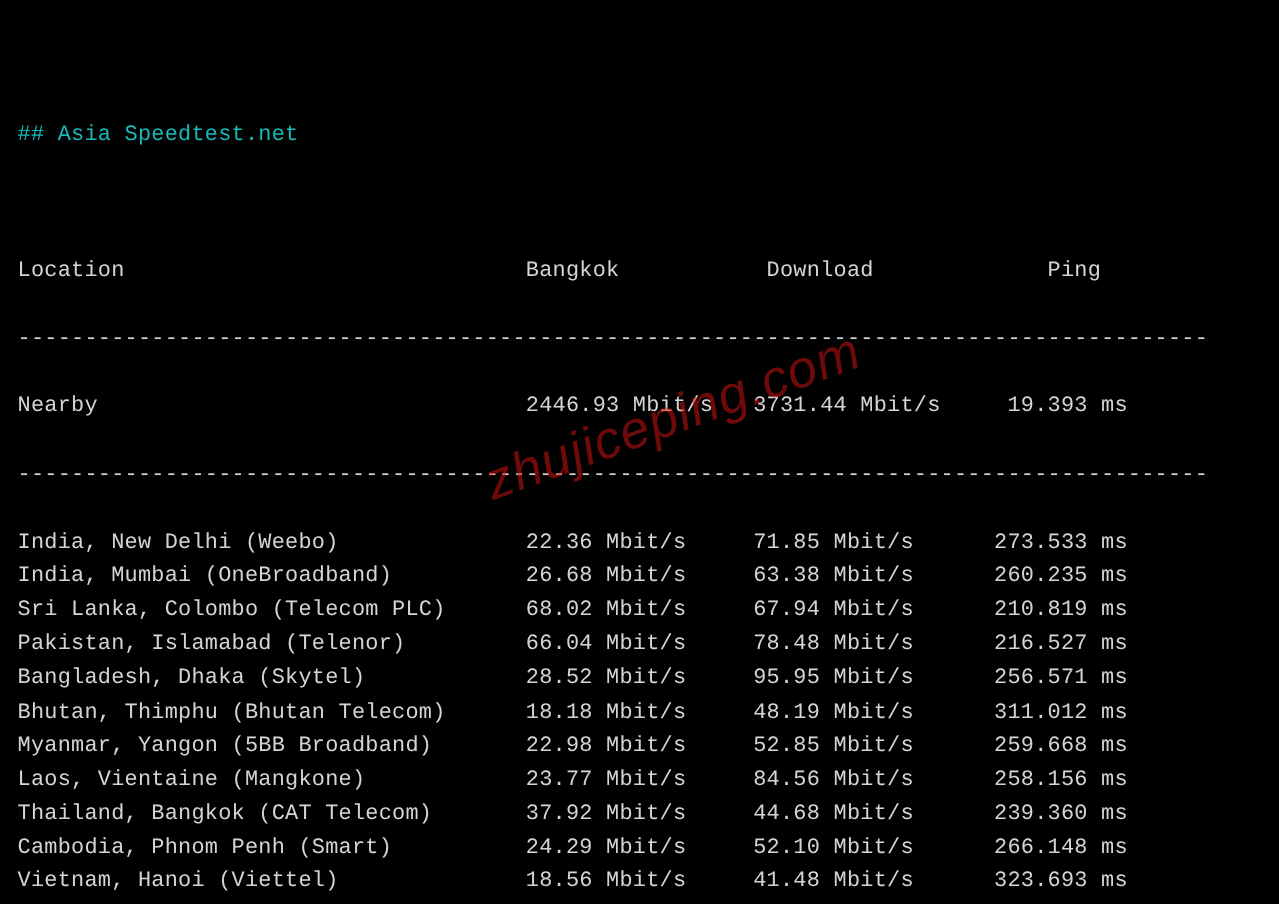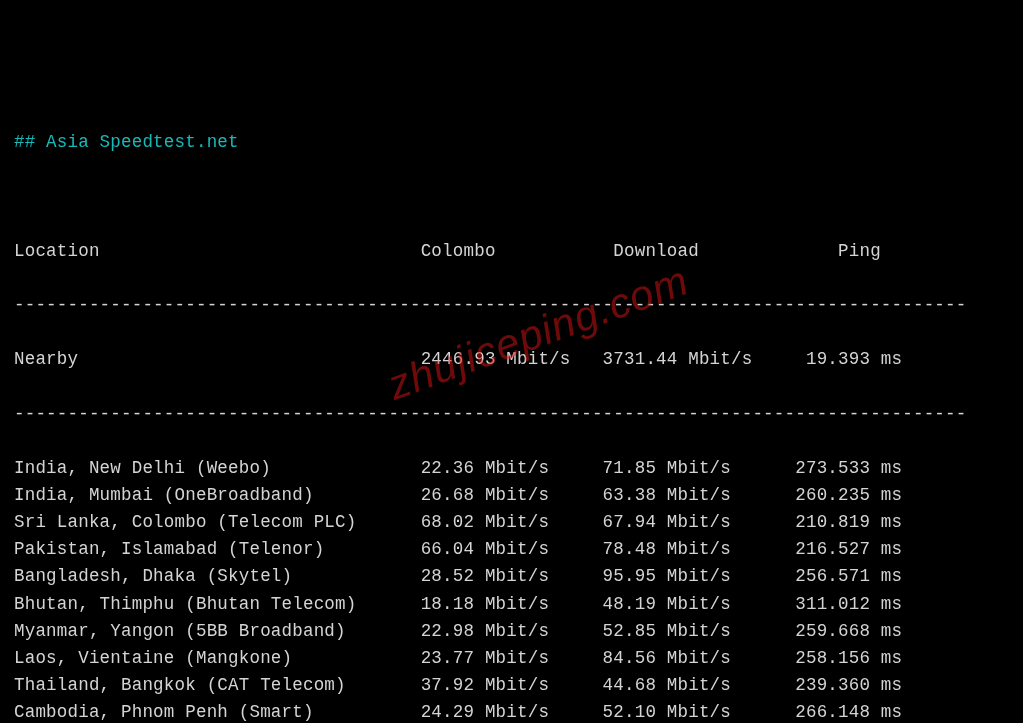--- a/index.html
+++ b/index.html
@@ -8,42 +8,41 @@
       background: #000000;
       font-family: "Consolas", "Monaco", "Courier New", monospace;
       font-size: 17.5px;
       line-height: 1.55;
       color: #d4d4d4;
       white-space: pre;
       letter-spacing: 0.2px;
     }
     .header-line {
       color: #18b9b9;
-      margin-top: 34px;
     }
     .watermark {
       position: absolute;
       left: 380px;
       top: 300px;
       font-size: 42px;
       color: rgba(220, 20, 20, 0.5);
       transform: rotate(-20deg);
       font-family: Arial, sans-serif;
       pointer-events: none;
       font-style: italic;
       letter-spacing: 1px;
     }
   </style>
 </head>
 <body>
 
 
 <div class="header-line">## Asia Speedtest.net</div>
 <div> </div>
-<div id="headers-line">Location                              Colombo           Download             Ping</div>
+<div id="headers-line">Location                              Bangkok           Download             Ping</div>
 <div id="divider-1">-----------------------------------------------------------------------------------------</div>
 <div id="nearby-line">Nearby                                2446.93 Mbit/s   3731.44 Mbit/s     19.393 ms</div>
 <div id="divider-2">-----------------------------------------------------------------------------------------</div>
 <div id="data-rows">India, New Delhi (Weebo)              22.36 Mbit/s     71.85 Mbit/s      273.533 ms
 India, Mumbai (OneBroadband)          26.68 Mbit/s     63.38 Mbit/s      260.235 ms
 Sri Lanka, Colombo (Telecom PLC)      68.02 Mbit/s     67.94 Mbit/s      210.819 ms
 Pakistan, Islamabad (Telenor)         66.04 Mbit/s     78.48 Mbit/s      216.527 ms
 Bangladesh, Dhaka (Skytel)            28.52 Mbit/s     95.95 Mbit/s      256.571 ms
 Bhutan, Thimphu (Bhutan Telecom)      18.18 Mbit/s     48.19 Mbit/s      311.012 ms
 Myanmar, Yangon (5BB Broadband)       22.98 Mbit/s     52.85 Mbit/s      259.668 ms

